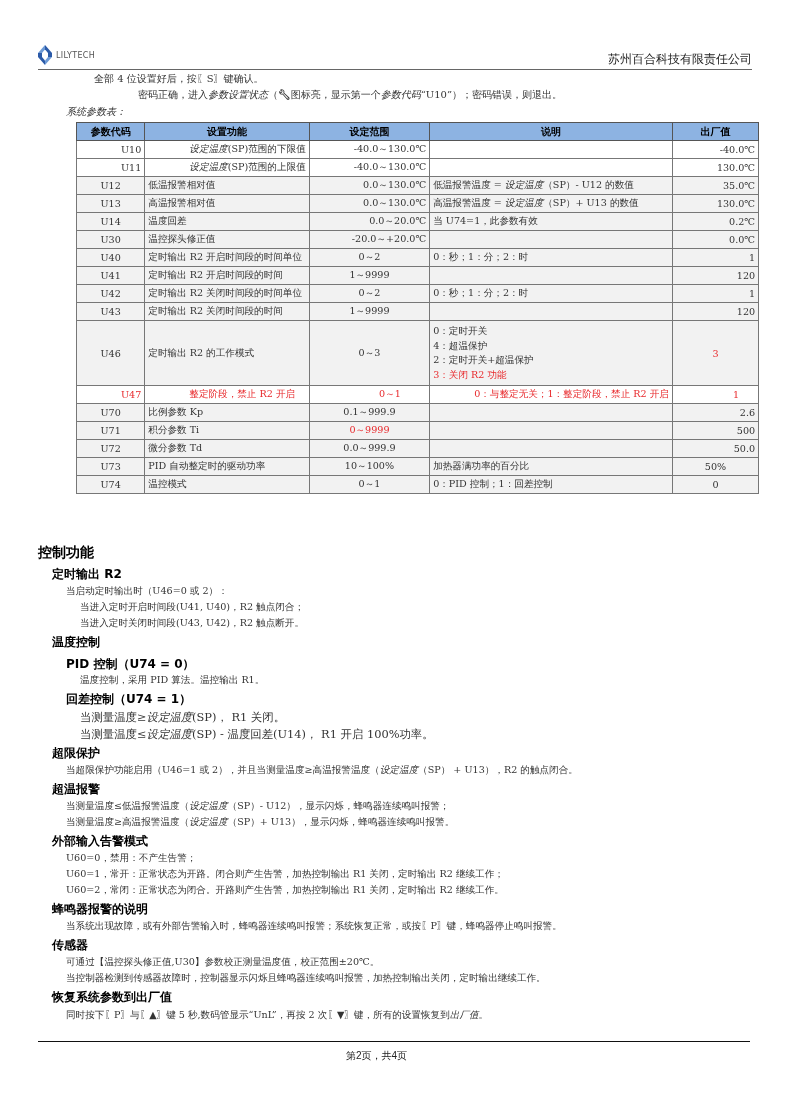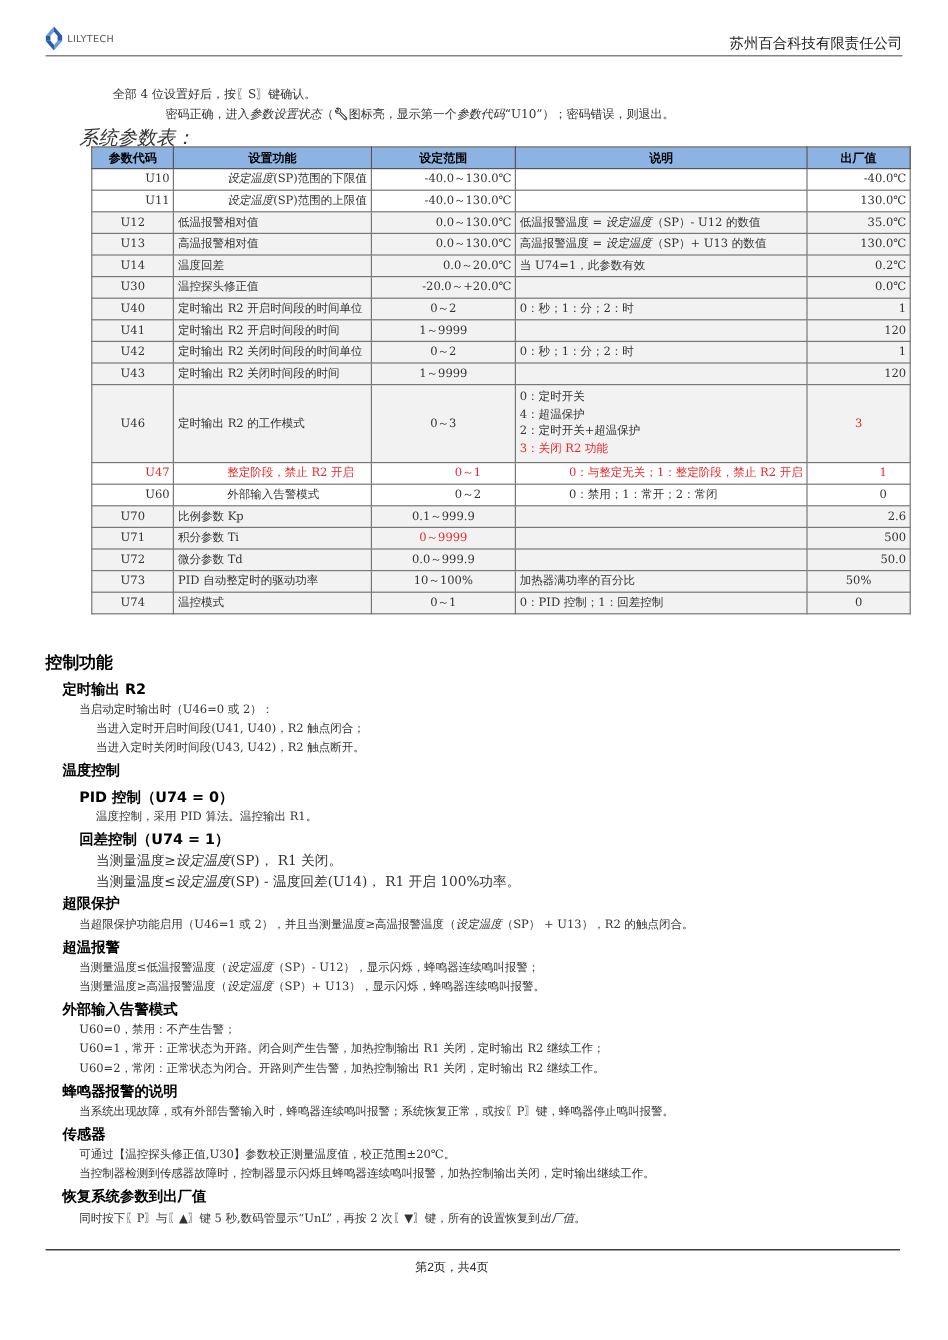--- a/index.html
+++ b/index.html
@@ -1,25 +1,25 @@
 <!DOCTYPE html>
 <html><head>
 <meta charset="utf-8">
 <style>
   html, body { margin:0; padding:0; background:#ffffff; }
   body { width:790px; height:1117px; position:relative; overflow:hidden;
          font-family:"DejaVu Serif","Liberation Serif",serif; color:#333; }
-  .hdr { position:absolute; left:38px; top:20px; width:714px; height:26px; border-bottom:1.5px solid #666; }
+  .hdr { position:absolute; left:38px; top:43px; width:714px; height:26px; border-bottom:1.5px solid #666; }
   .logo { position:absolute; left:0; top:2px; display:flex; align-items:center; }
   .logo svg { width:14px; height:20px; }
   .logo-text { font-family:"DejaVu Sans","Liberation Sans",sans-serif; font-size:8px; color:#555; margin-left:4px; letter-spacing:0.3px; }
   .company { position:absolute; right:0; top:8px; font-family:"DejaVu Sans","Liberation Sans",sans-serif; font-size:12px; color:#222; }
   .intro { position:absolute; left:94px; font-size:10px; color:#333; white-space:nowrap; }
   .it { font-style:italic; }
-  .tbl-caption { position:absolute; left:66px; top:105px; font-size:16px; font-style:italic; color:#333; }
+  .tbl-caption { position:absolute; left:66px; top:105px; font-size:10px; font-style:italic; color:#333; }
   table.params { position:absolute; left:76px; top:122px; width:668px; border-collapse:collapse; font-size:9.6px; }
   table.params th { background:#8db3e2; color:#000; font-family:"DejaVu Sans","Liberation Sans",sans-serif; font-weight:bold; font-size:10px; height:17px; border:1px solid #555; padding:0; }
   table.params td { border:1px solid #777; height:17px; padding:0 3px; color:#333; white-space:nowrap; }
   table.params tr.g td { background:#f2f2f2; }
   table.params tr.w td { background:#ffffff;padding-left:44px; }
   td.c { text-align:center; }
   td.r { text-align:right; }
   tr.red td, span.red, td.red { color:#e8282b !important; }
   .desc-line { line-height:14.5px; }
   .sec { position:absolute; font-family:"DejaVu Sans","Liberation Sans",sans-serif; font-weight:bold; color:#000; white-space:nowrap; }
@@ -155,27 +155,20 @@
       </td>
       <td class="c red">3</td>
     </tr>
     <tr class="w red">
       <td class="c">U47</td>
       <td>整定阶段，禁止 R2 开启</td>
       <td class="c">0～1</td>
       <td>0：与整定无关；1：整定阶段，禁止 R2 开启</td>
       <td class="c">1</td>
     </tr>
-    <tr class="w">
-      <td class="c">U60</td>
-      <td>外部输入告警模式</td>
-      <td class="c">0～2</td>
-      <td>0：禁用；1：常开；2：常闭</td>
-      <td class="c">0</td>
-    </tr>
     <tr class="g">
       <td class="c">U70</td>
       <td>比例参数 Kp</td>
       <td class="c">0.1～999.9</td>
       <td></td>
       <td class="r">2.6</td>
     </tr>
     <tr class="g">
       <td class="c">U71</td>
       <td>积分参数 Ti</td>

